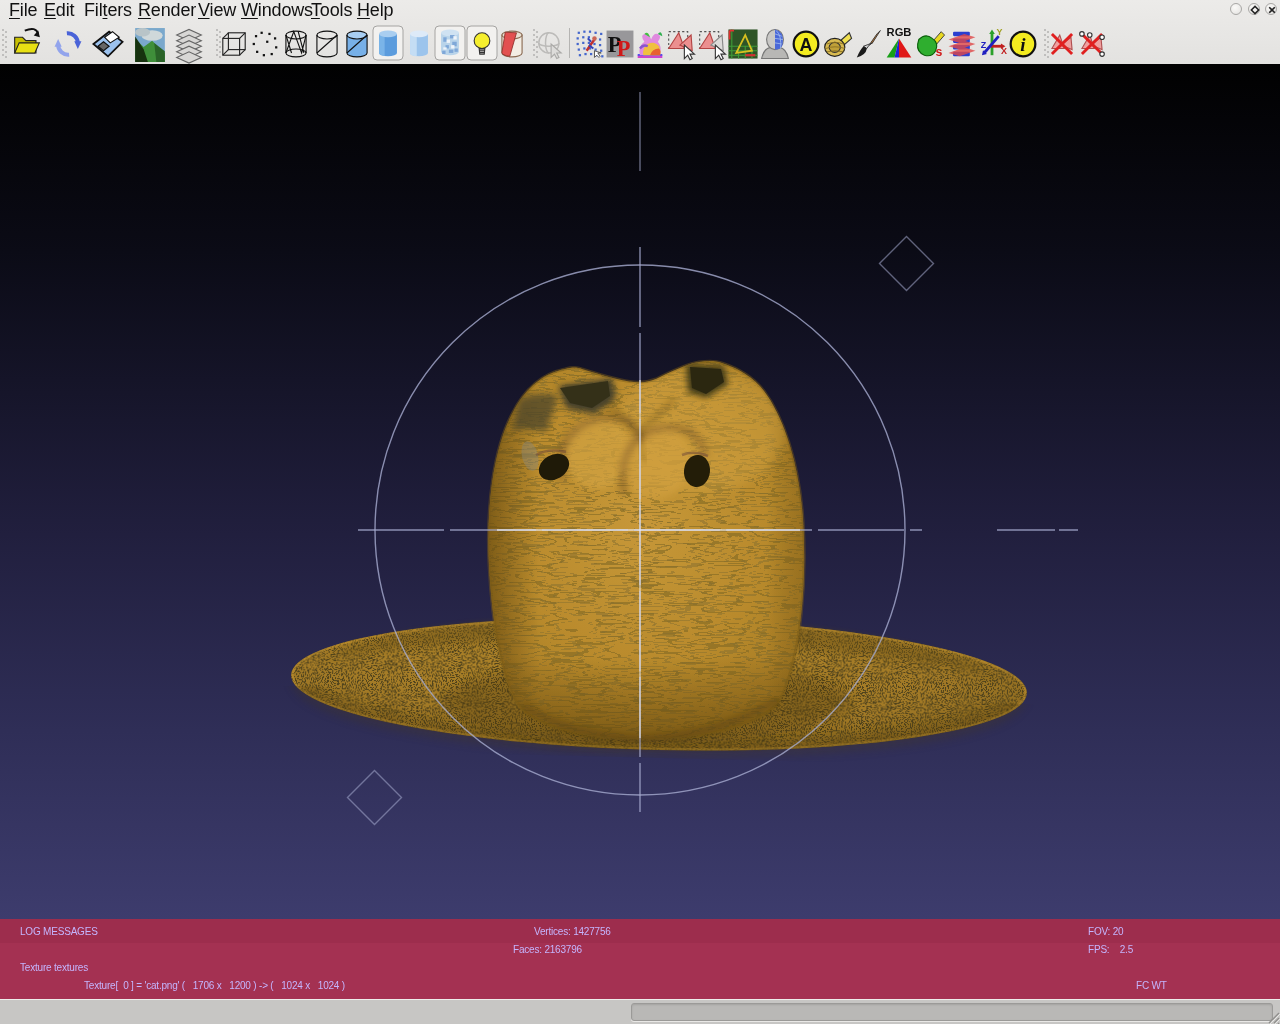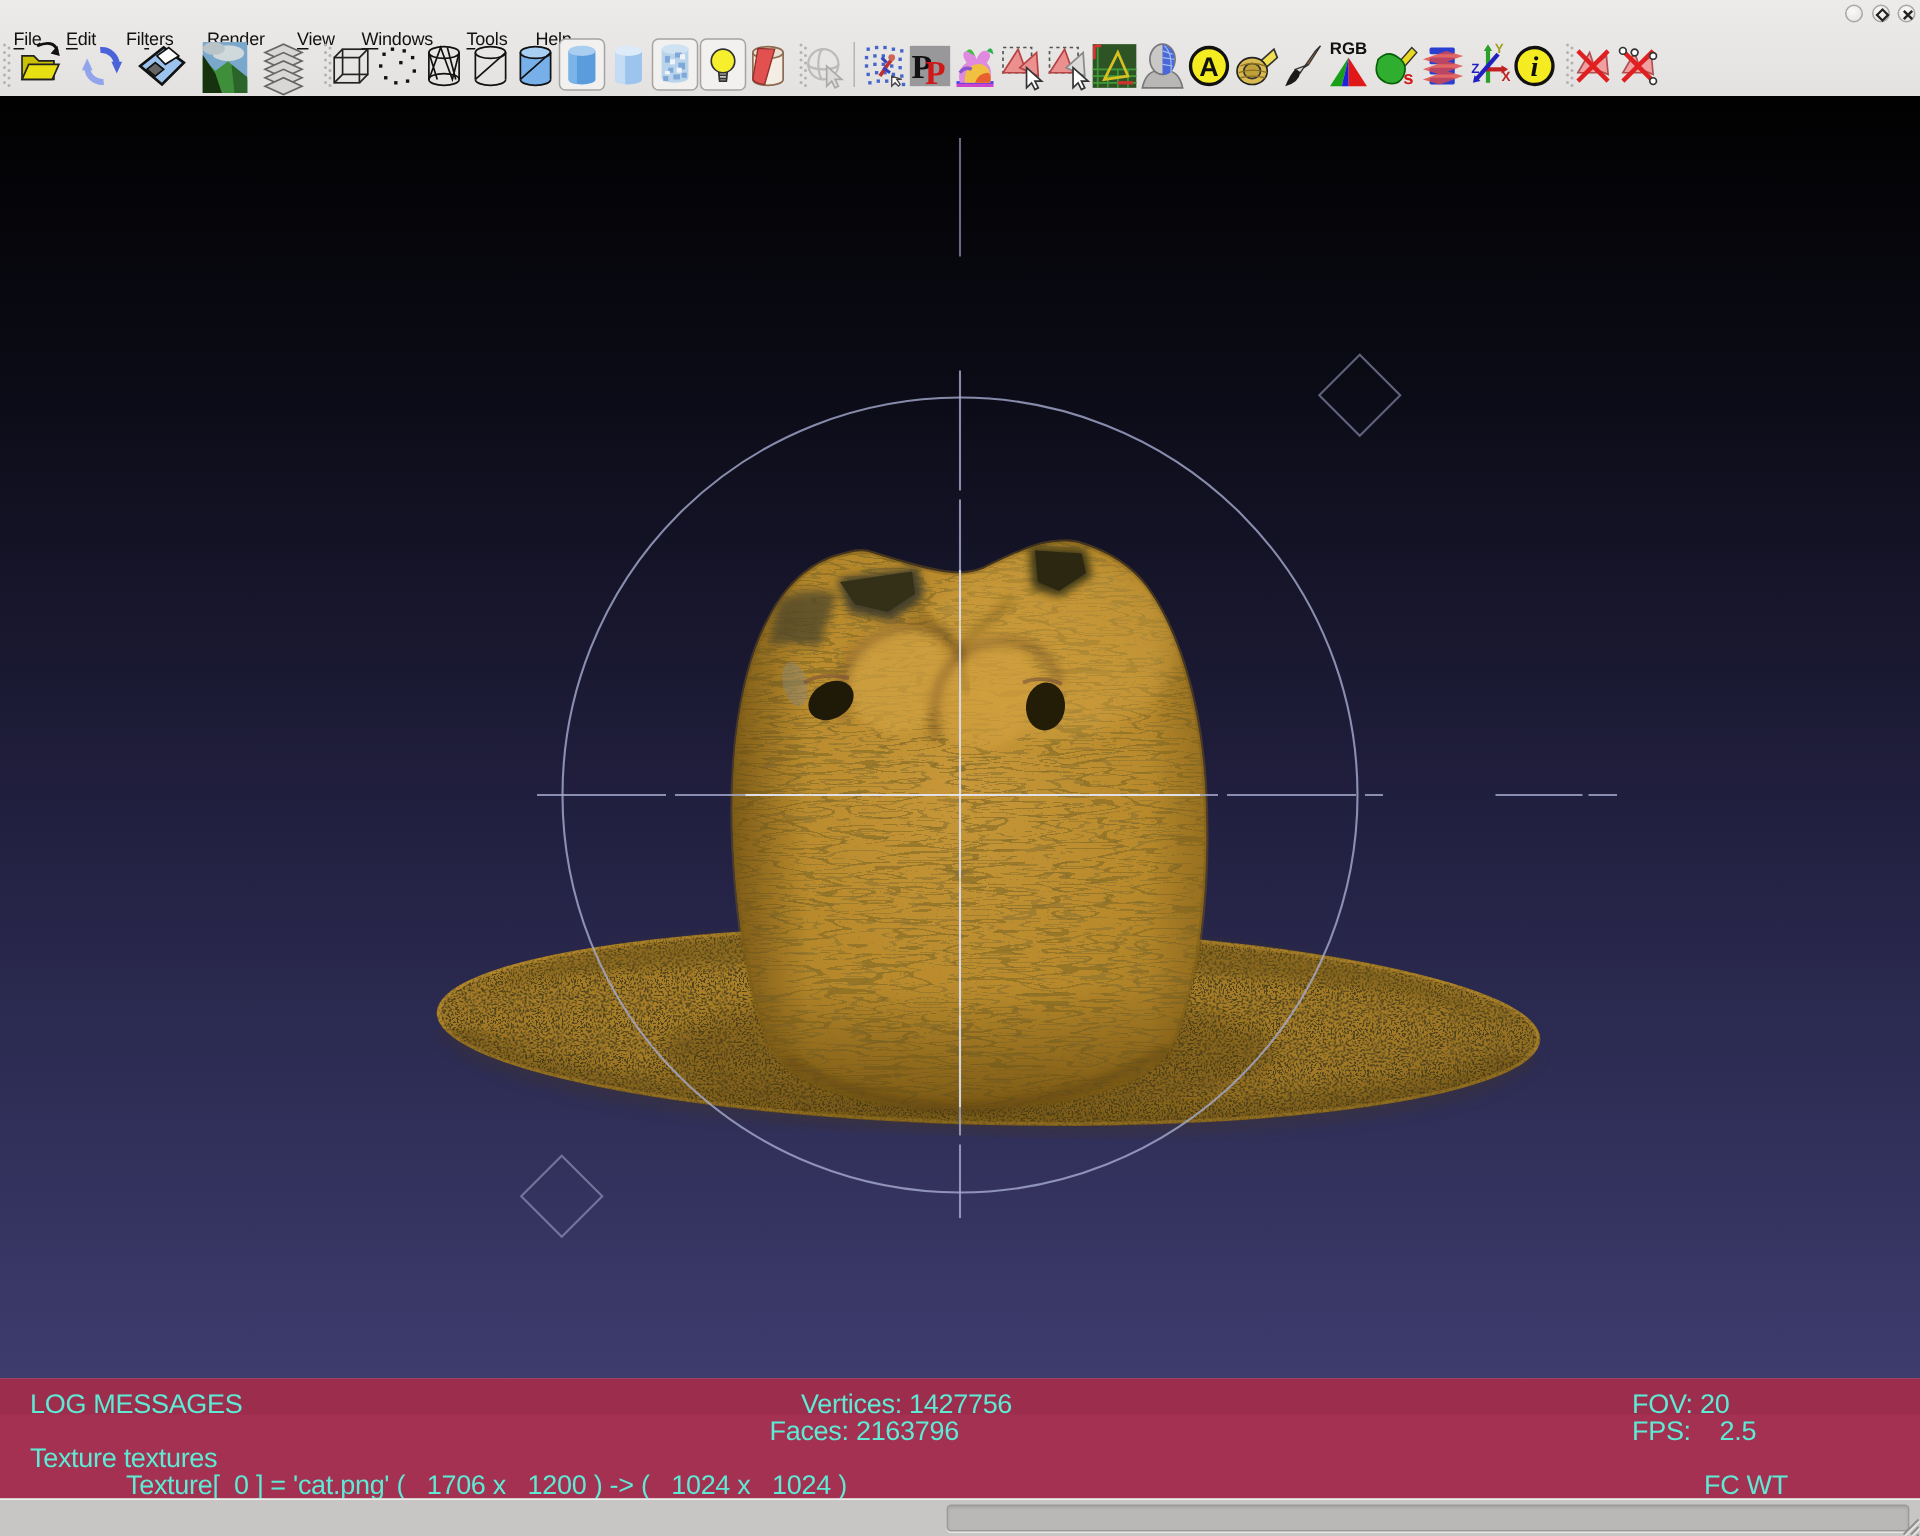--- a/index.html
+++ b/index.html
@@ -1,30 +1,30 @@
 <!DOCTYPE html>
 <html><head>
 <meta charset="utf-8">
 <style>
 *{margin:0;padding:0;box-sizing:border-box}
 html,body{width:1280px;height:1024px;overflow:hidden}
 body{font-family:"Liberation Sans",sans-serif;background:#e8e7e5}
 #app{position:relative;width:1280px;height:1024px}
 #chrome{position:absolute;top:0;left:0;width:1280px;height:64px;background:linear-gradient(#eceBe9,#e3e2e0)}
-.menu{position:absolute;top:19px;font-size:12px;letter-spacing:-0.15px;color:#111;white-space:pre}
+.menu{position:absolute;top:0;font-size:18px;letter-spacing:-0.15px;color:#111;white-space:pre}
 .menu u{text-decoration-thickness:1px;text-underline-offset:2px}
 #winbtns{position:absolute;top:3px;right:3px}
 .wb{display:inline-block;width:12px;height:12px;border-radius:50%;background:radial-gradient(circle at 40% 35%,#fbfaf8,#eceBe9 60%,#dcdbd9);border:1px solid #a8a7a5;margin-left:5.5px;position:relative;vertical-align:top}
 .wb svg{position:absolute;left:0;top:0}
 #toolbar{position:absolute;top:22px;left:0;width:1280px;height:42px}
 #viewport{position:absolute;top:64px;left:0;width:1280px;height:855px;background:linear-gradient(#010101 0%,#0b0b16 22%,#211f3e 55%,#2f2e57 78%,#3d3c6d 100%)}
 #viewport svg{position:absolute;left:0;top:0}
 #logbar{position:absolute;top:919px;left:0;width:1280px;height:80px;background:#a43152}
 #logbar .hdr{position:absolute;top:0;left:0;width:1280px;height:24px;background:#9d2d4d}
-.lt{position:absolute;font-size:18px;letter-spacing:-0.2px;color:#5eead4;white-space:pre}
+.lt{position:absolute;font-size:10px;letter-spacing:-0.2px;color:#c4b5fd;white-space:pre}
 #statusbar{position:absolute;top:999px;left:0;width:1280px;height:25px;background:#c7c6c4;border-top:1px solid #eeedeb}
 #progress{position:absolute;top:3px;left:631px;width:642px;height:18px;background:#b9b8b6;border:1px solid #9b9a98;border-radius:3px;box-shadow:0 1px 0 #e9e8e6, inset 0 1px 2px rgba(0,0,0,0.12)}
 #grip{position:absolute;right:0;bottom:0;width:15px;height:15px}
 </style>
 </head>
 <body>
 <div id="app">
 <div id="chrome">
   <span class="menu" style="left:9px"><u>F</u>ile</span>
   <span class="menu" style="left:44px"><u>E</u>dit</span>

